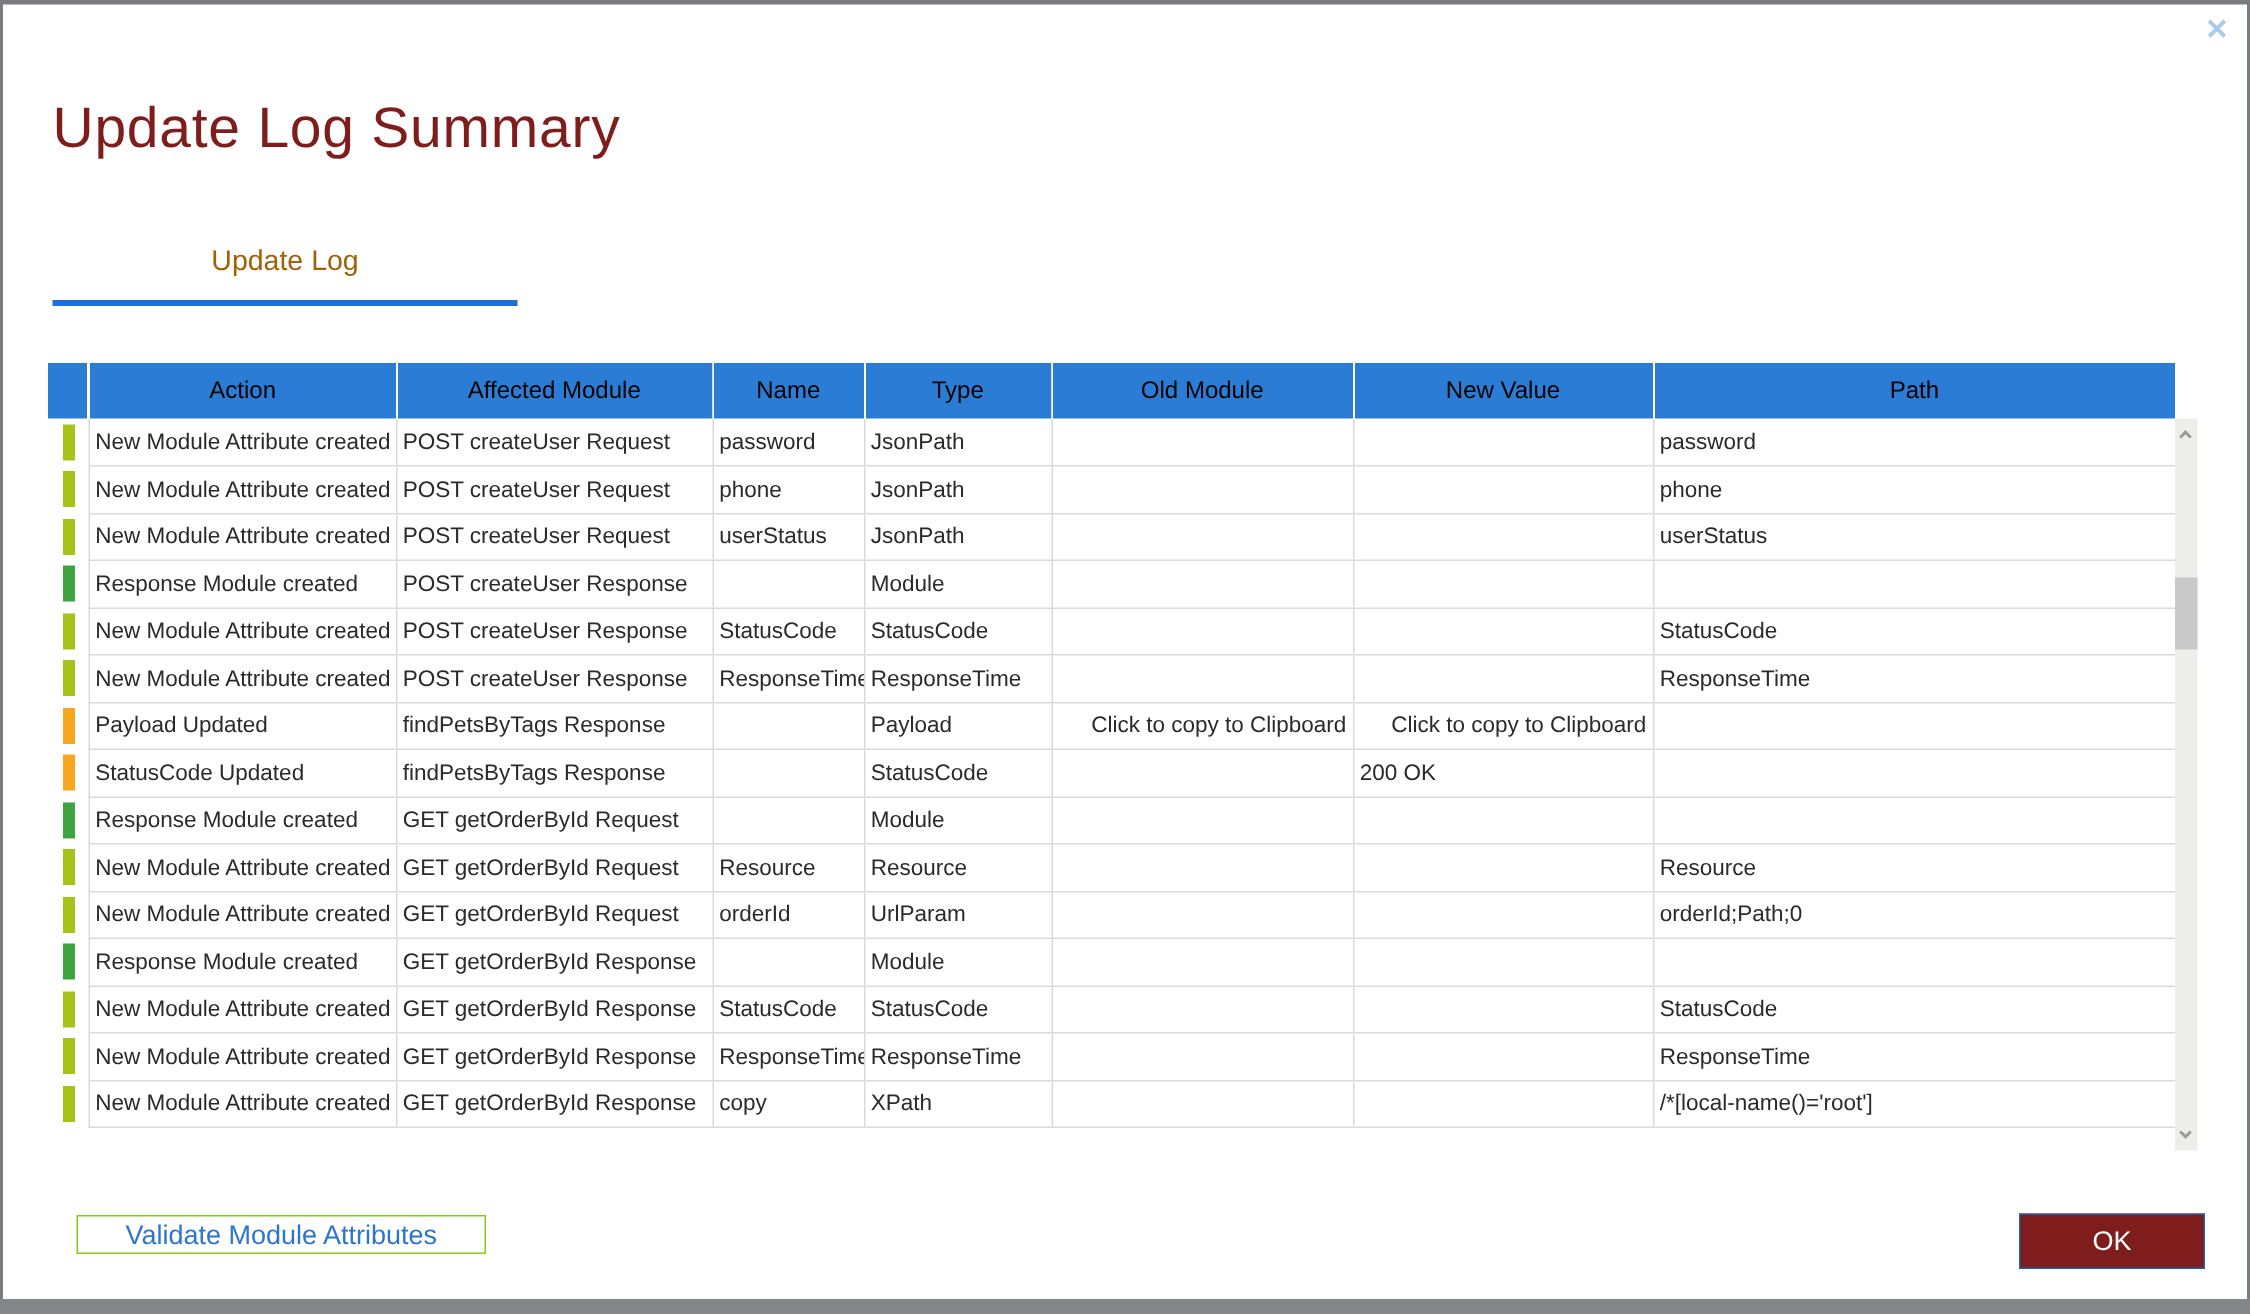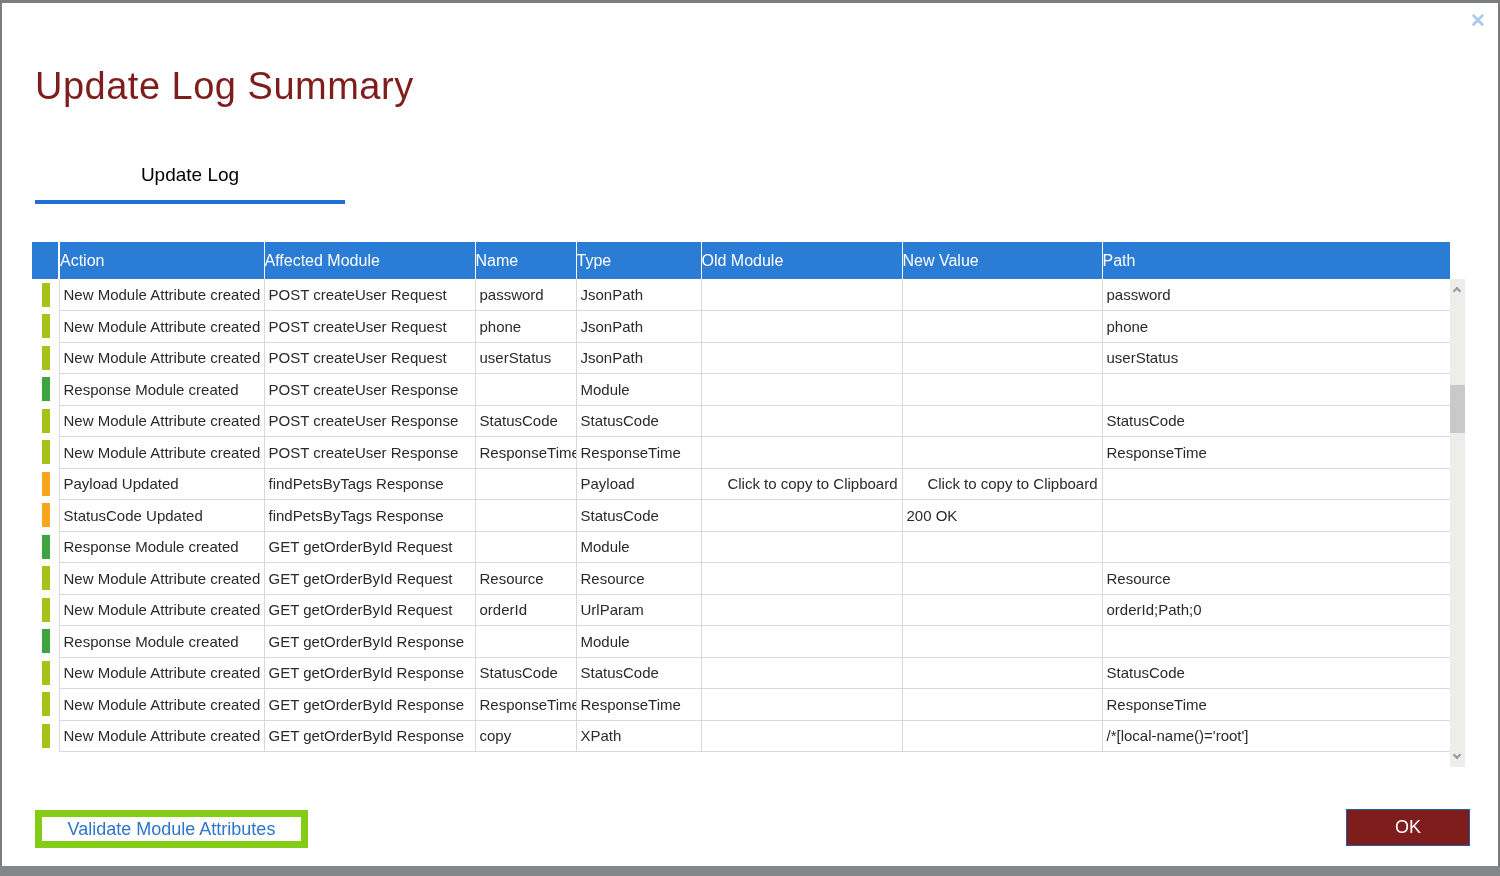--- a/index.html
+++ b/index.html
@@ -22,35 +22,35 @@
     color:#a9c9ef; font-size:19px; font-weight:bold; line-height:1;
     cursor:pointer; user-select:none;
   }
   .page-title {
     position:absolute; left:33px; top:62px;
     font-size:38px; font-weight:300; color:#7f1d1d;
     letter-spacing:0.5px;
   }
   .tab {
     position:absolute; left:33px; top:161px; width:310px;
-    text-align:center; color:#000000; font-size:19px;
+    text-align:center; color:#a16207; font-size:19px;
     cursor:pointer;
   }
   .tab-underline {
     position:absolute; left:33px; top:197px; width:310px; height:4px;
     background:#1e70d8;
   }
   .table-wrap { position:absolute; left:30px; top:239px; width:1433px; }
   table.log {
     border-collapse:collapse; table-layout:fixed; width:1418px;
     font-size:15px; color:#2a2a2a;
   }
   table.log th {
-    background:#2a7cd4; color:#ffffff; font-weight:400; font-size:16px;
-    text-align:left; height:37px; padding:0 0 0 0;
+    background:#2a7cd4; color:#000000; font-weight:400; font-size:16px;
+    text-align:center; height:37px; padding:0 0 0 0;
     border-left:1px solid #ffffff; overflow:hidden; white-space:nowrap;
   }
   table.log th.ind { border-left:none; }
   table.log th.first-data { border-left:2px solid #ffffff; }
   table.log td {
     height:31.5px; padding:0 4px; overflow:hidden; white-space:nowrap;
     border-left:1px solid #d9d9d9; border-bottom:1px solid #d9d9d9;
     background:#ffffff;
   }
   table.log td.ind {
@@ -66,22 +66,22 @@
   }
   .vscroll .thumb {
     position:absolute; left:0; top:106px; width:15px; height:48px;
     background:#c9c9c9;
   }
   .chev { position:absolute; left:4px; width:6px; height:6px; }
   .chev.up   { top:9px;  border-left:2px solid #9a9a9a; border-top:2px solid #9a9a9a; transform:rotate(45deg); }
   .chev.down { bottom:9px; border-left:2px solid #9a9a9a; border-top:2px solid #9a9a9a; transform:rotate(225deg); }
   
   .btn-validate {
-    position:absolute; left:33px; top:807px; width:273px; height:38px;
-    background:#ffffff; border:7px solid #84cc16; color:#2e75cc;
+    position:absolute; left:49px; top:807px; width:273px; height:26px;
+    background:#ffffff; border:1px solid #84cc16; color:#2e75cc;
     font-size:18px; font-family:"Liberation Sans", sans-serif; cursor:pointer;
   }
   .btn-ok {
     position:absolute; left:1344px; top:806px; width:124px; height:37px;
     background:#7f1d1d; border:1px solid #1a5fb0; color:#ffffff;
     font-size:18px; font-family:"Liberation Sans", sans-serif; cursor:pointer;
   }
 </style>
 </head>
 <body>

